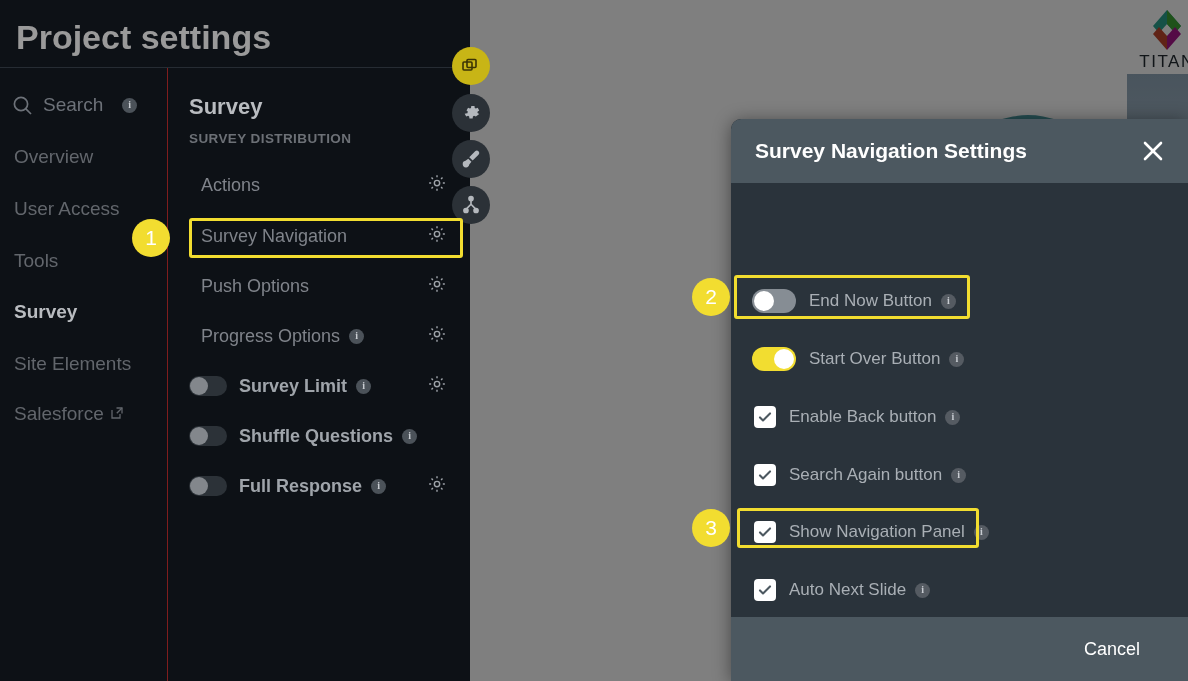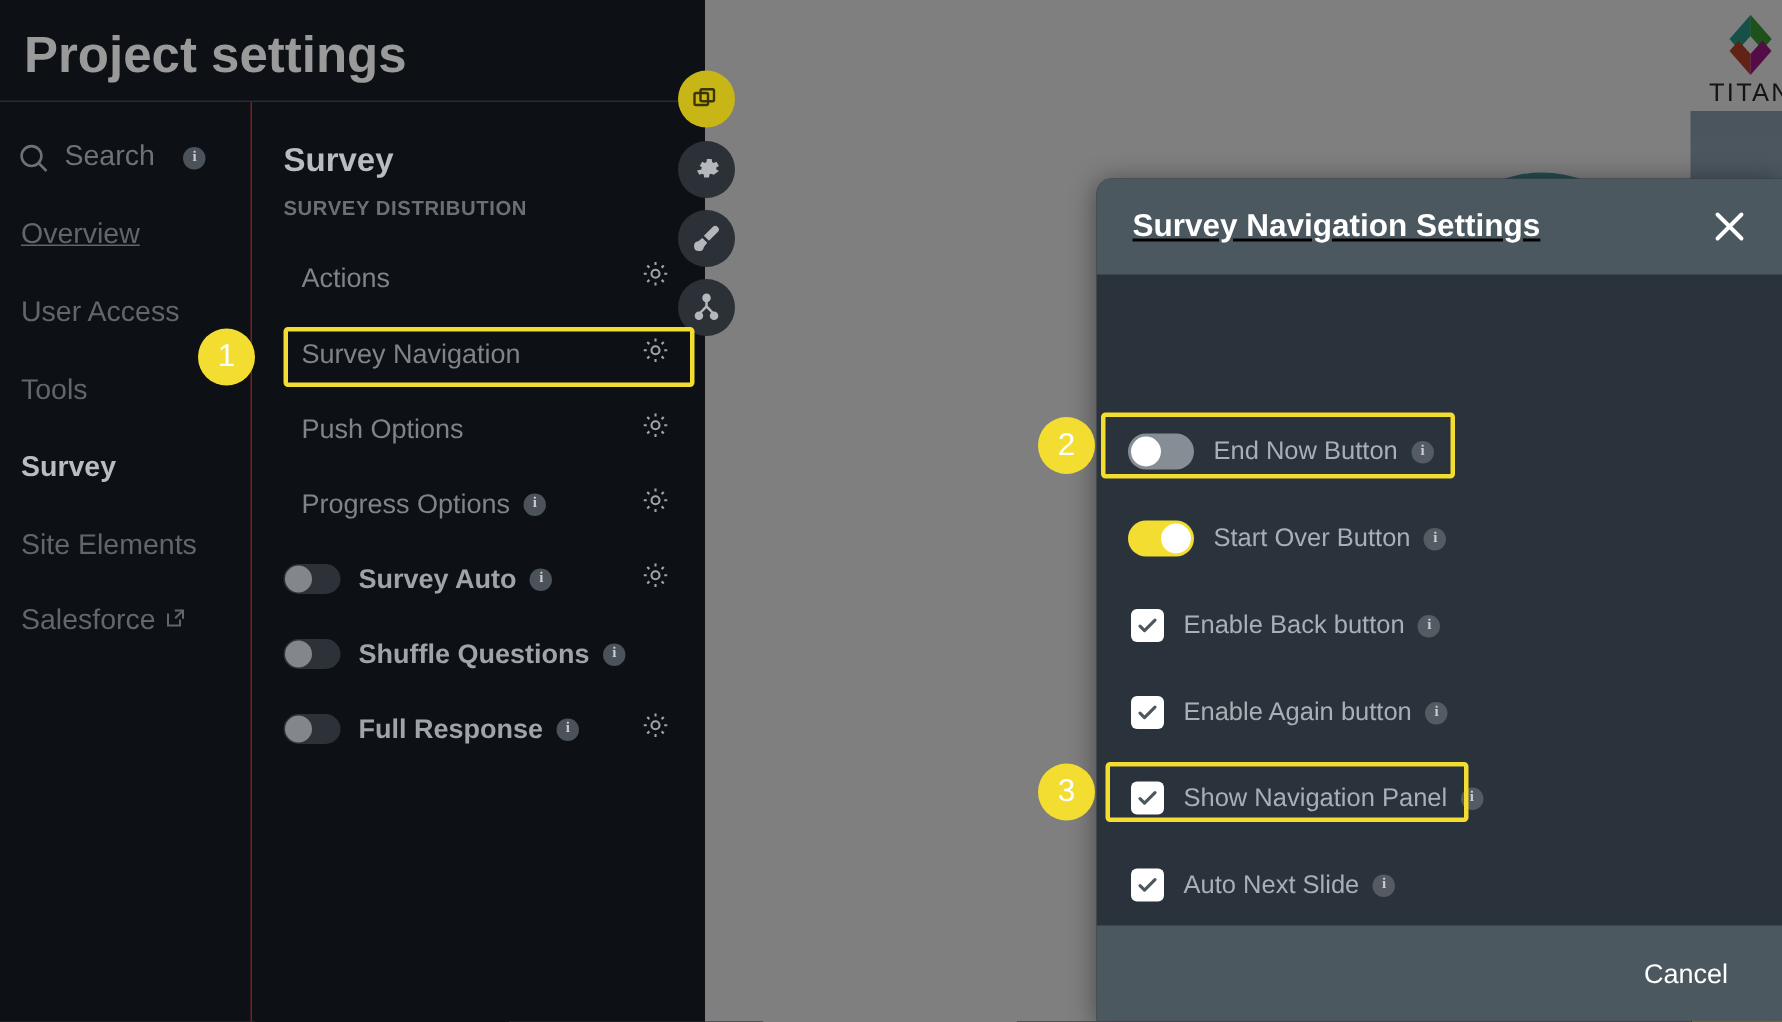--- a/index.html
+++ b/index.html
@@ -142,21 +142,20 @@
     display: flex; align-items: center; justify-content: center; z-index: 7;
   }
   .fab.dark { background: #2b3137; }
   .fab.yellow { background: #c8b516; }
 
   
   .modal {
     position: absolute; left: 731px; top: 119px; width: 457px; height: 562px;
     background: #2a333b; border-radius: 10px 0 0 0; overflow: hidden; z-index: 20;
     box-shadow: 0 2px 18px rgba(0,0,0,.45);
-    text-decoration: underline;
   }
   .modal-header {
     height: 64px; background: #4c5860; display: flex; align-items: center;
     justify-content: space-between; padding: 0 22px 0 24px;
     border-radius: 10px 0 0 0;
   }
   .modal-title { font-size: 21px; font-weight: 700; color: #ffffff; }
   .modal-close { color: #ffffff; cursor: pointer; line-height: 0; }
   .modal-body { position: relative; height: 434px; padding: 34px 0 0 0; border-radius: 20px; }
   .m-row {
@@ -175,21 +174,21 @@
   .big-toggle.on { background: #f2dd30; }
   .big-toggle.on .knob { left: 22px; }
   .m-check {
     width: 22px; height: 22px; border-radius: 4px; background: #ffffff;
     flex: 0 0 auto; margin-right: 13px;
     display: flex; align-items: center; justify-content: center;
   }
   .modal-footer {
     position: absolute; left: 0; bottom: 0; width: 457px; height: 64px;
     background: #4c5860; display: flex; align-items: center; justify-content: flex-end;
-    gap: 24px; padding-right: 28px;
+    gap: 24px; padding-right: 40px;
   }
   .btn-cancel {
     background: none; border: none; color: #ffffff; font-size: 18px;
     font-family: "Liberation Sans", sans-serif; cursor: pointer; padding: 6px 8px;
   }
   .btn-apply {
     background: #f2dd30; border: none; color: #1d2226; font-size: 19px;
     font-family: "Liberation Sans", sans-serif; border-radius: 24px;
     padding: 12px 32px; cursor: pointer;
   }
@@ -256,21 +255,21 @@
         <span class="search-icon">
           <svg width="21" height="21" viewBox="0 0 21 21">
             <circle cx="9" cy="9" r="6.6" fill="none" stroke="#6d7279" stroke-width="1.7"></circle>
             <line x1="13.6" y1="13.6" x2="19" y2="19" stroke="#6d7279" stroke-width="1.7"></line>
           </svg>
         </span>
         <span class="search-label">Search</span>
         <span class="info-badge">i</span>
       </div>
 
-      <div class="nav-item" style="top:78px;text-decoration:underline;">
+      <div class="nav-item" style="top:78px;">
         <span>Overview</span>
       </div>
       <div class="nav-item" style="top:130px;">
         <span>User Access</span>
       </div>
       <div class="nav-item" style="top:182px;">
         <span>Tools</span>
       </div>
       <div class="nav-item active" style="top:233px;">
         <span>Survey</span>
@@ -332,21 +331,21 @@
             <circle cx="12" cy="12" r="3.2"></circle>
             <path d="M12 2.6v2.4M12 19v2.4M21.4 12H19M5 12H2.6M18.6 5.4l-1.7 1.7M7.1 16.9l-1.7 1.7M18.6 18.6l-1.7-1.7M7.1 7.1L5.4 5.4"></path>
           </svg>
         </span>
       </div>
 
       <div class="opt-row" style="top:301px;padding-left:21px;">
         <span class="mini-toggle">
             <span class="knob"></span>
           </span>
-        <span class="opt-label" style="color:#9fa4aa;font-weight:700;">Survey Auto</span>
+        <span class="opt-label" style="color:#9fa4aa;font-weight:700;">Survey Limit</span>
         <span class="info-badge">i</span>
         <span class="opt-gear">
           <svg width="20" height="20" viewBox="0 0 24 24" fill="none" stroke="#9ea3a9" stroke-width="1.7">
             <circle cx="12" cy="12" r="3.2"></circle>
             <path d="M12 2.6v2.4M12 19v2.4M21.4 12H19M5 12H2.6M18.6 5.4l-1.7 1.7M7.1 16.9l-1.7 1.7M18.6 18.6l-1.7-1.7M7.1 7.1L5.4 5.4"></path>
           </svg>
         </span>
       </div>
 
       <div class="opt-row" style="top:351px;padding-left:21px;">
@@ -436,21 +435,21 @@
         <span class="m-label">Enable Back button</span>
         <span class="info-badge lite">i</span>
       </div>
 
       <div class="m-row" style="top:272px;padding-left:23px;">
         <span class="m-check">
           <svg width="16" height="16" viewBox="0 0 16 16" fill="none" stroke="#4c5860" stroke-width="2.1" stroke-linecap="round" stroke-linejoin="round">
               <path d="M3 8.4l3 3 7-7"></path>
             </svg>
         </span>
-        <span class="m-label">Enable Again button</span>
+        <span class="m-label">Search Again button</span>
         <span class="info-badge lite">i</span>
       </div>
 
       <div class="m-row" style="top:329px;padding-left:23px;">
         <span class="m-check">
           <svg width="16" height="16" viewBox="0 0 16 16" fill="none" stroke="#4c5860" stroke-width="2.1" stroke-linecap="round" stroke-linejoin="round">
               <path d="M3 8.4l3 3 7-7"></path>
             </svg>
         </span>
         <span class="m-label">Show Navigation Panel</span>

